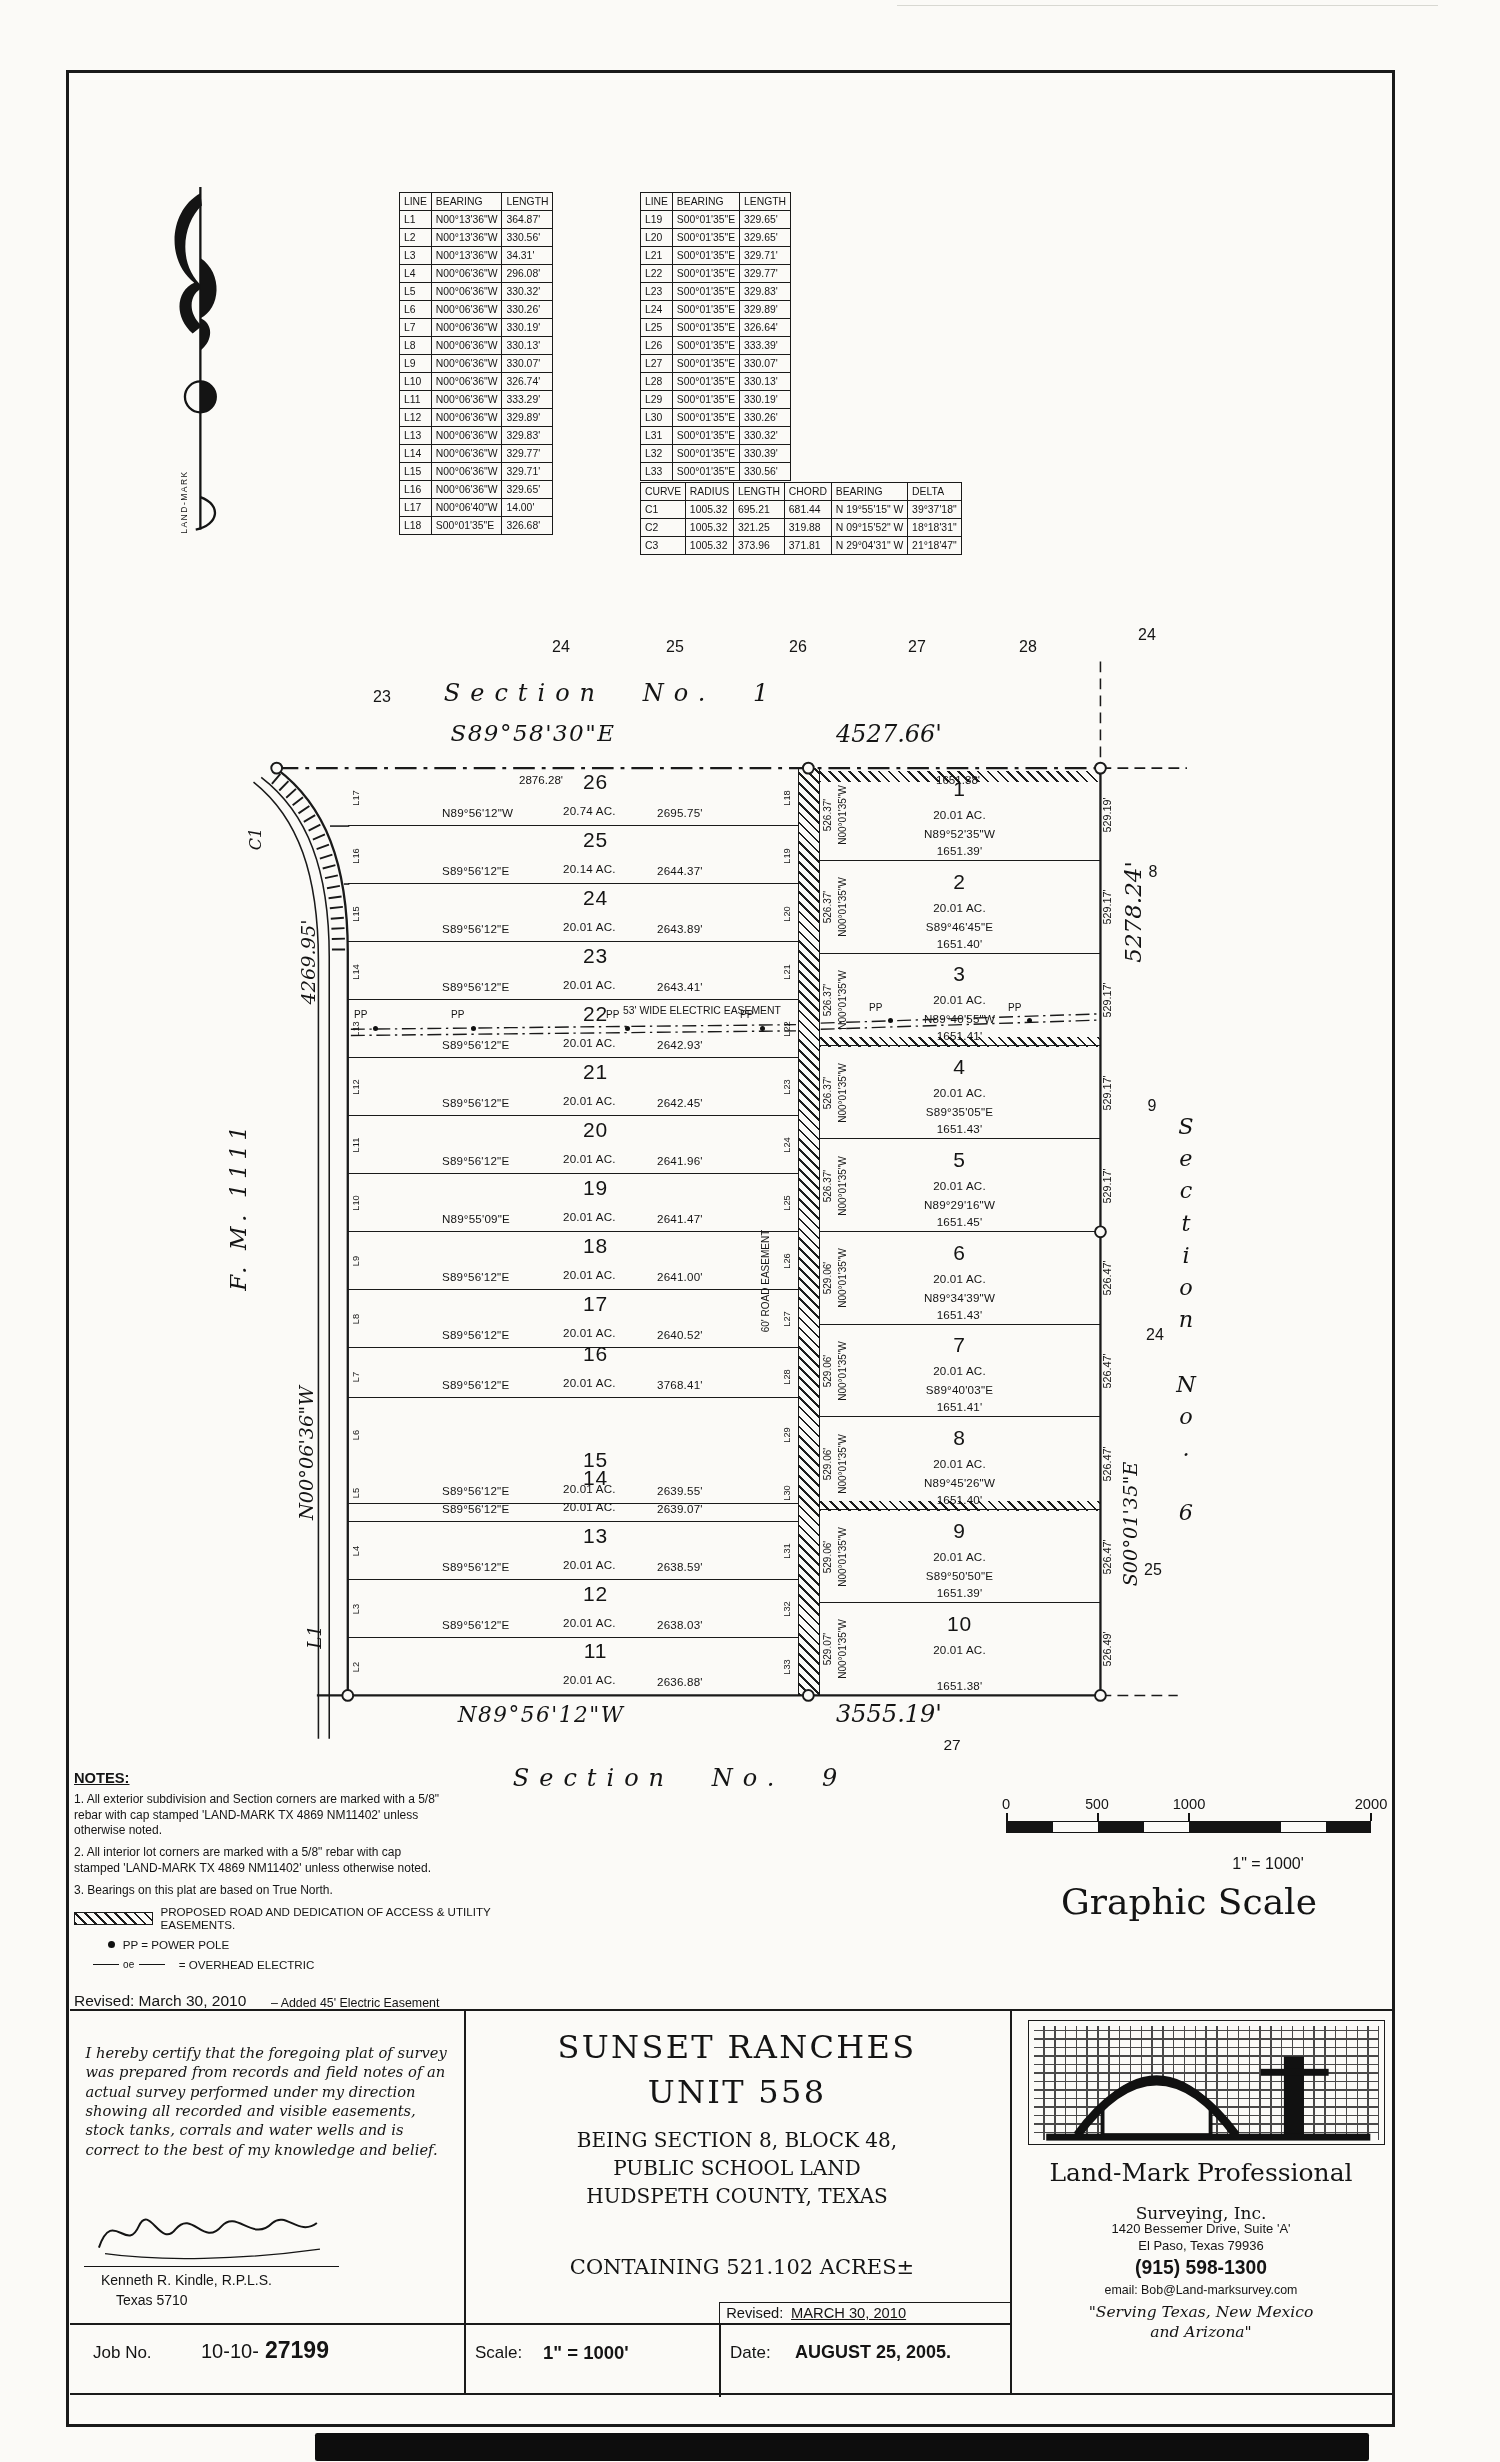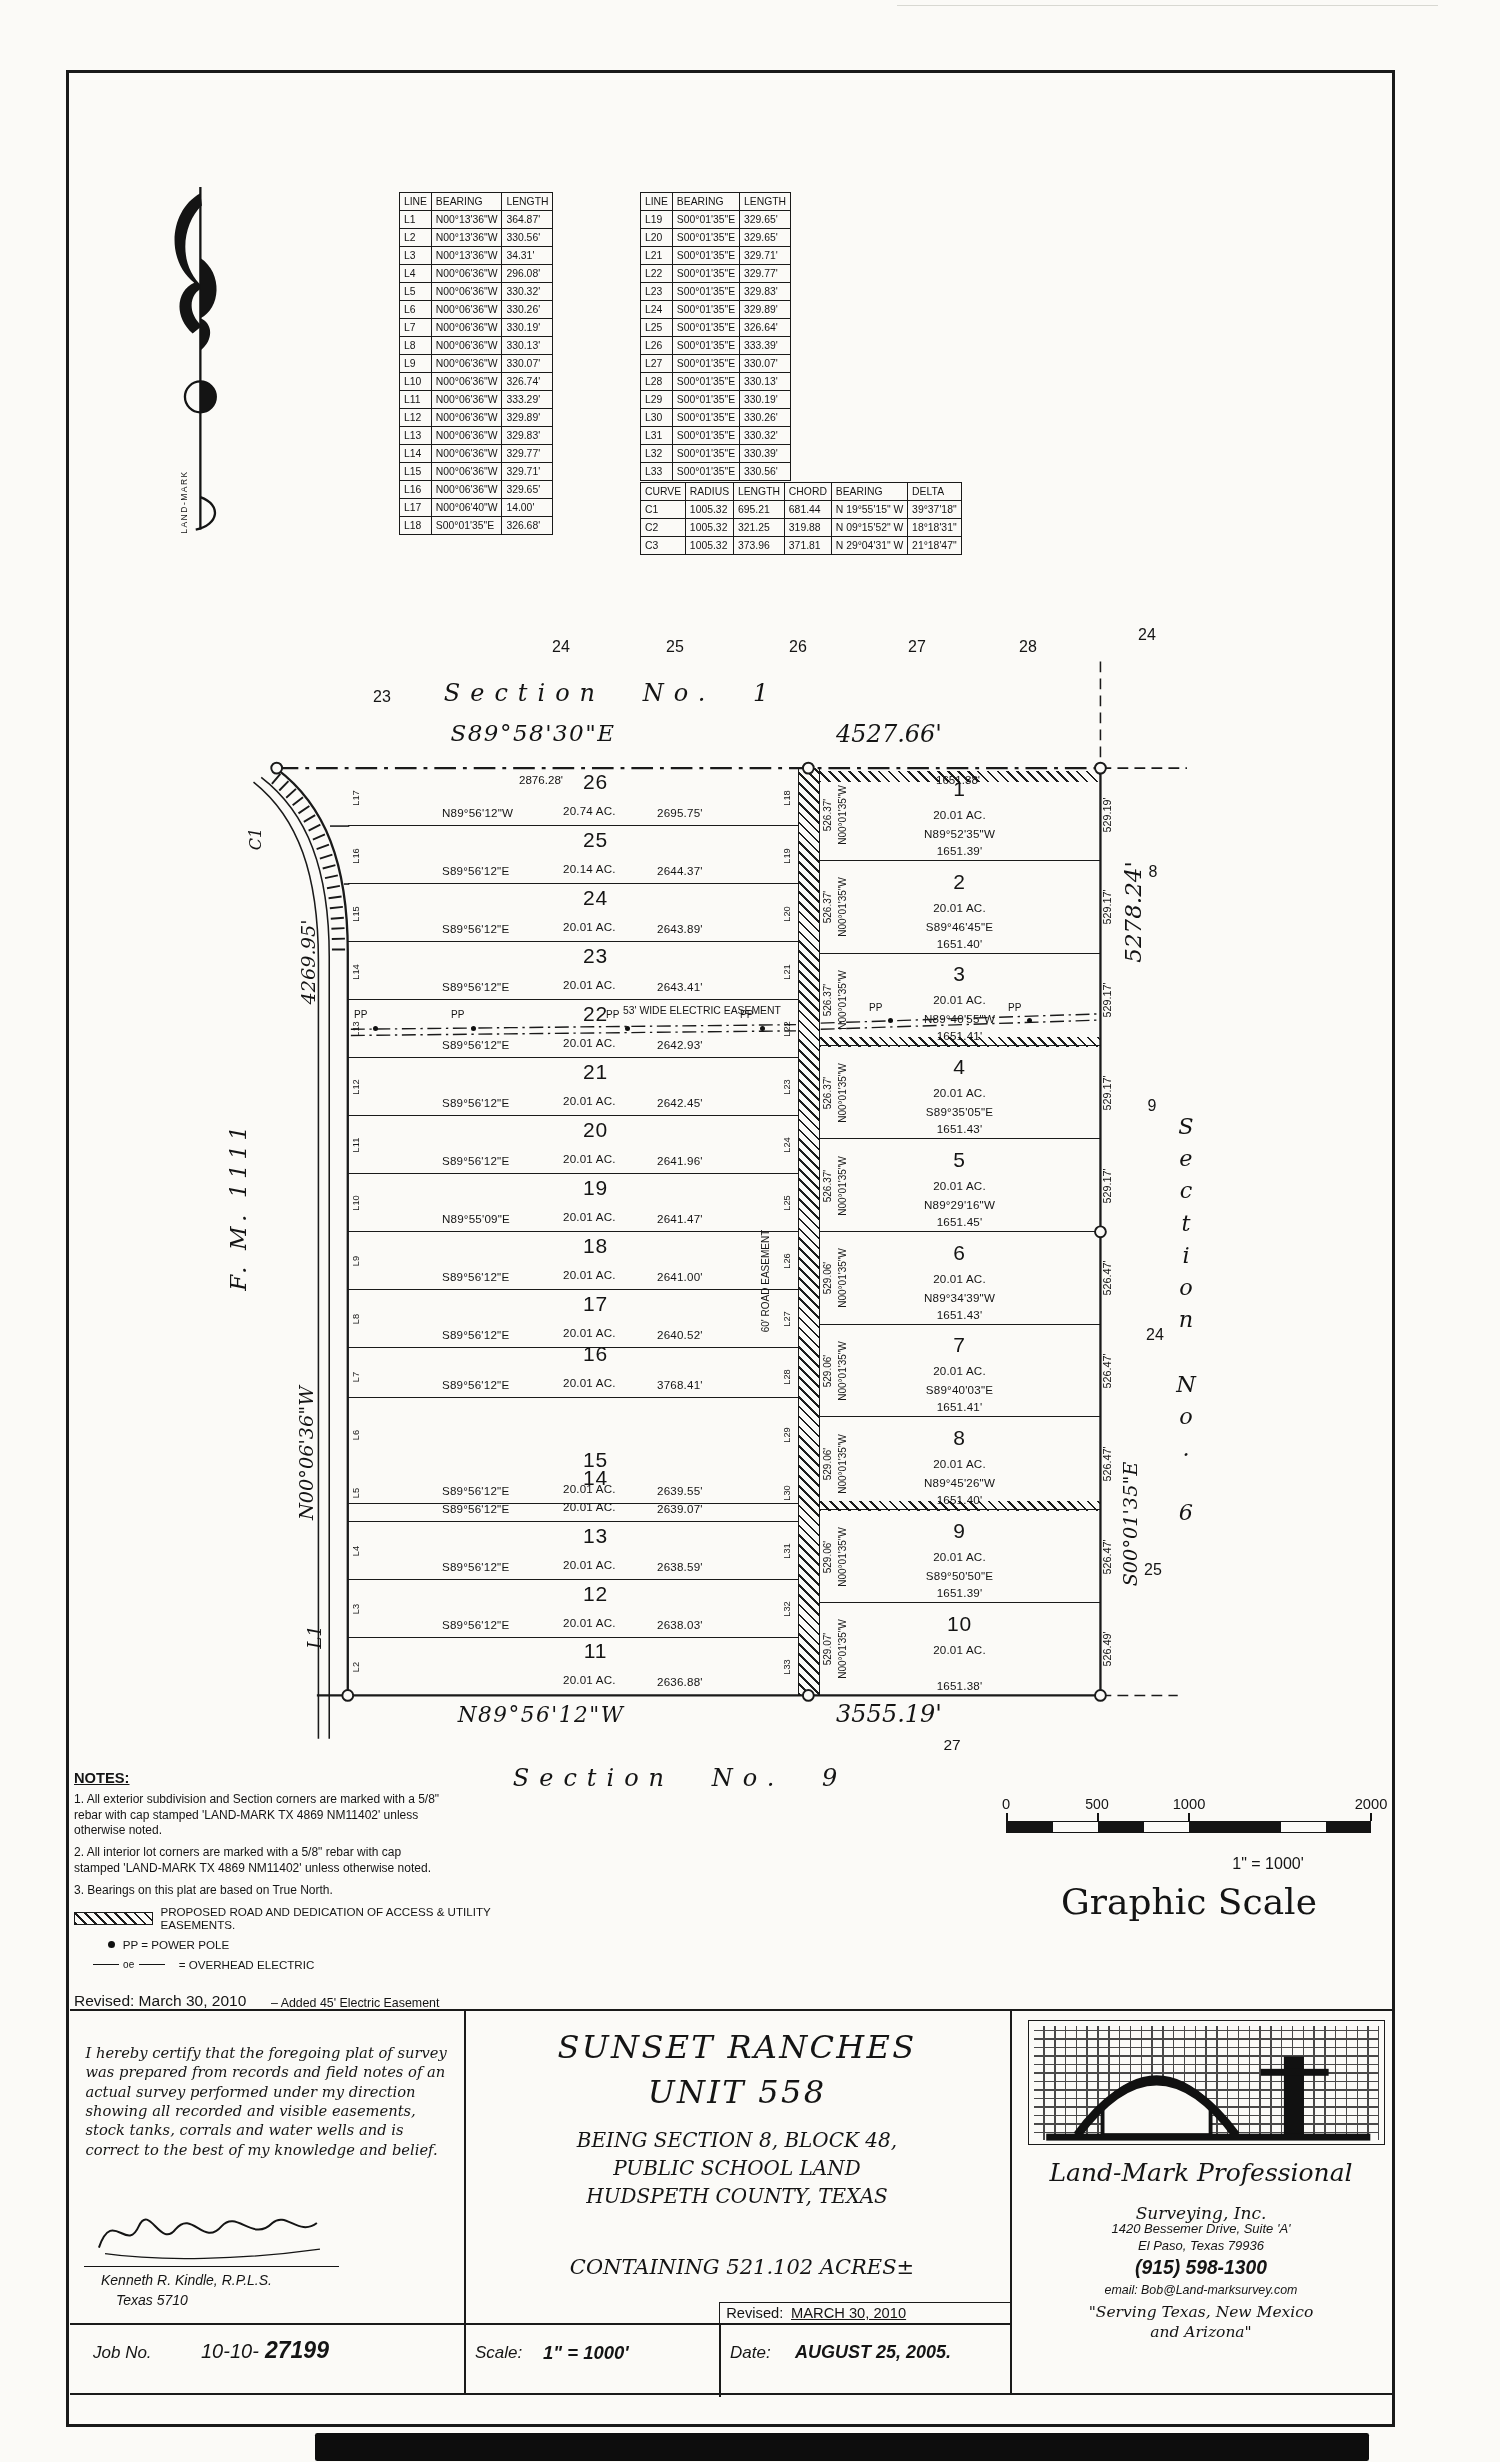--- a/index.html
+++ b/index.html
@@ -51,21 +51,21 @@
 
   
   .tickmark { position:absolute; width:1.5px; height:7.7px; background:#141414; }
   #scalebar-bar { position:absolute; left:1006px; top:1821px; width:365px; height:11.6px; border:1.5px solid #141414;
      background:linear-gradient(90deg,#141414 0 46px,#fbfaf7 46px 91px,#141414 91px 137px,#fbfaf7 137px 182px,#141414 182px 274px,#fbfaf7 274px 319px,#141414 319px 365px); }
 
   
   #titleblock { position:absolute; left:70px; top:2009px; width:1323px; height:386px;
      border-top:2.3px solid #1a1a1a; border-bottom:2.3px solid #1a1a1a; z-index:5; }
   .vline { position:absolute; top:0; width:2.3px; height:100%; background:#1a1a1a; }
-  .tb-lbl { position:absolute; white-space:nowrap;font-style:italic; }
+  .tb-lbl { position:absolute; white-space:nowrap; }
   #cert-text { position:absolute; left:15.5px; top:17px; width:362px; font-size:14.7px; line-height:1.32;
      font-family:"DejaVu Serif",serif; font-style:italic; }
   #sig-line { position:absolute; left:14px; top:255px; width:255px; border-top:1.5px solid #141414; }
   #logo-box { position:absolute; left:958px; top:9.3px; width:357px; height:125px; border:1.5px solid #1a1a1a; overflow:hidden; }
   .logo-hatch { position:absolute; inset:4.6px;
      background:repeating-linear-gradient(0deg,transparent 0 7px,#2a2a2a 7px 8.5px),
                 repeating-linear-gradient(90deg,transparent 0 9.3px,#2a2a2a 9.3px 10.8px); opacity:.85; }
   #footer-bar { position:absolute; left:315px; top:2433px; width:1054px; height:28px; background:#0d0d0d; border-radius:2.3px; }
   .scanline { position:absolute; background:#d8d8d2; }
 </style>

